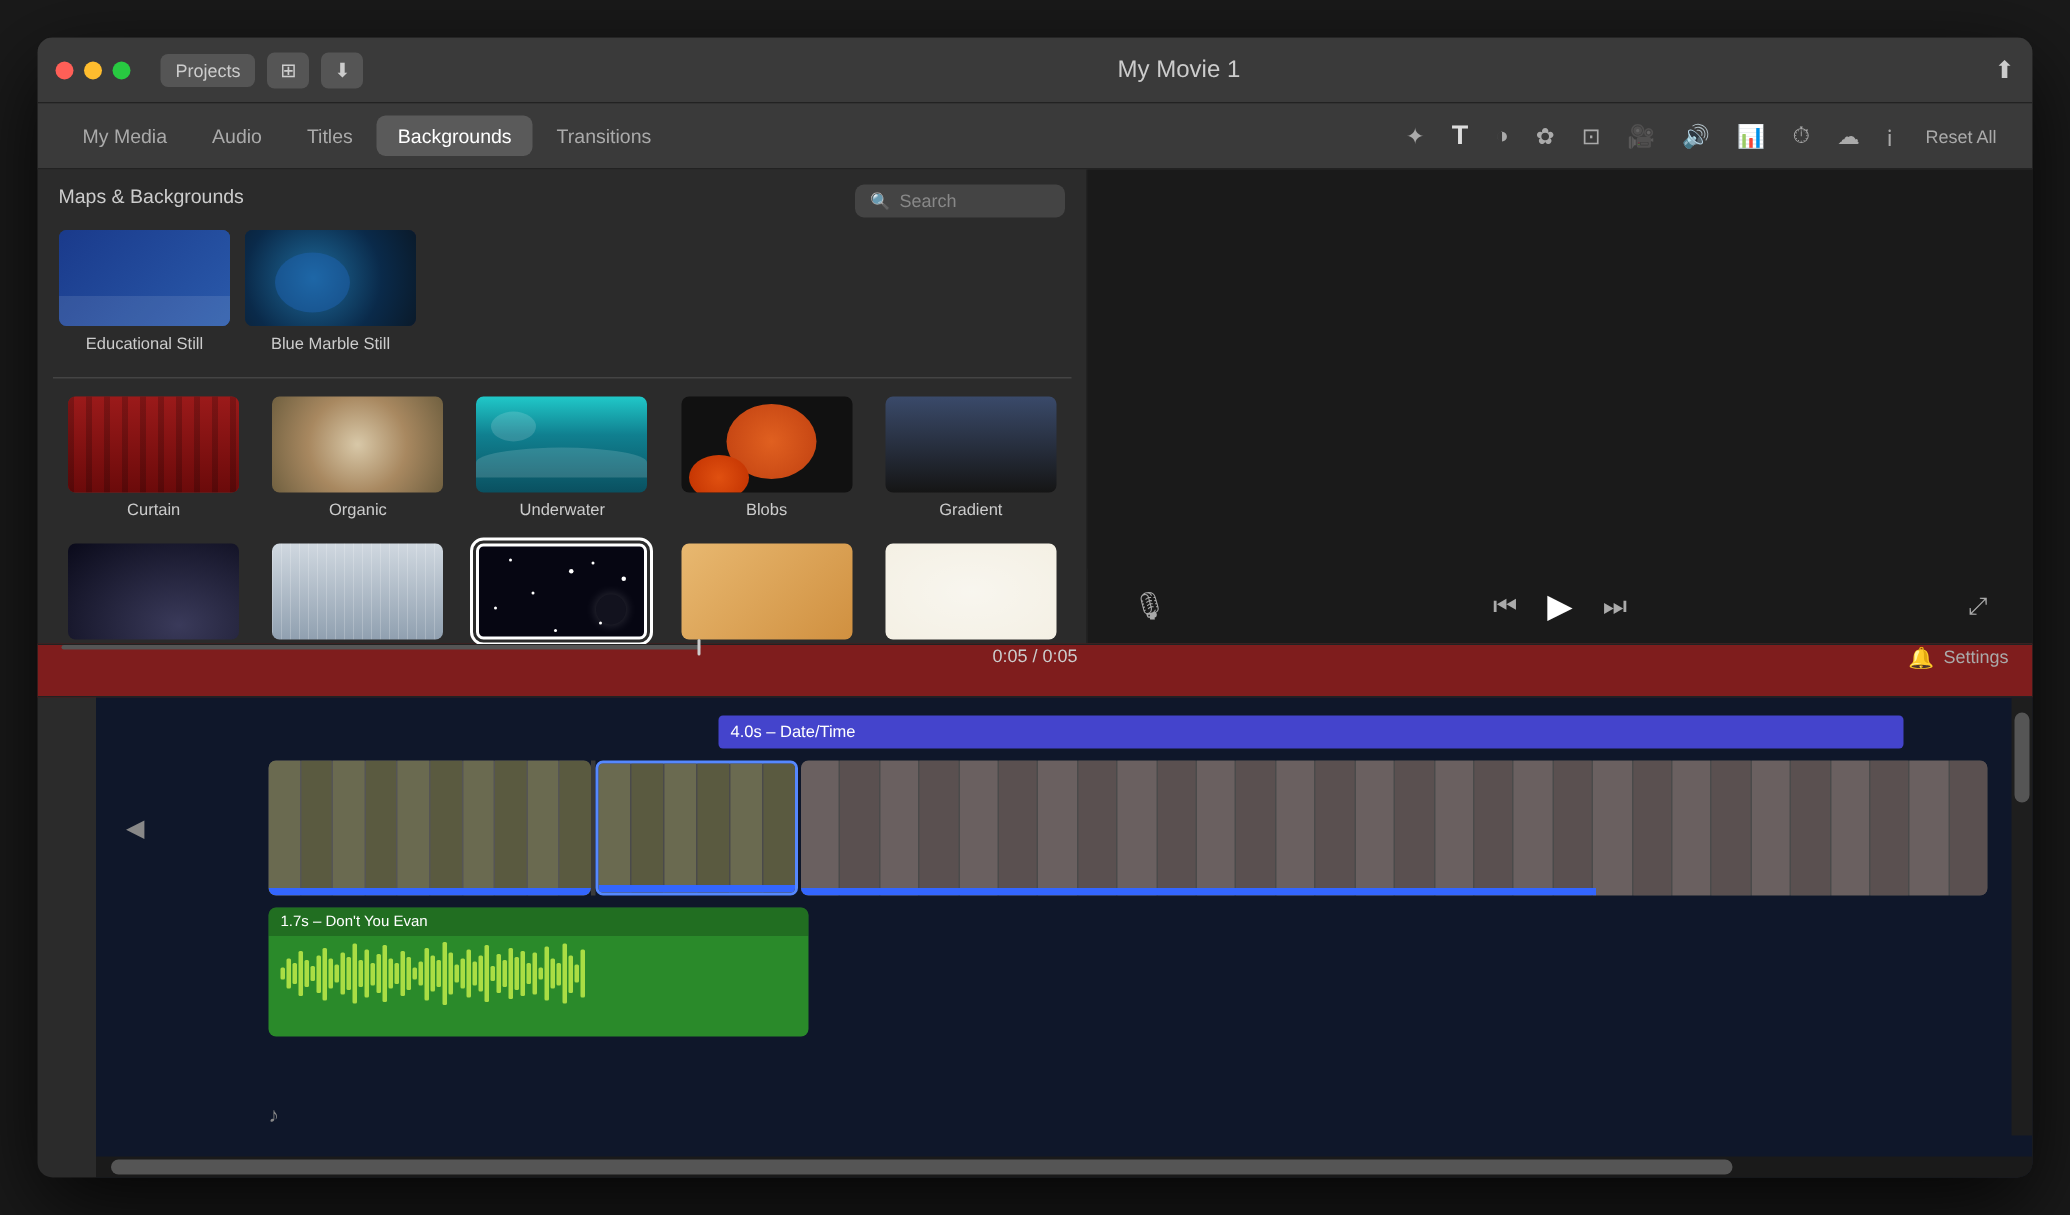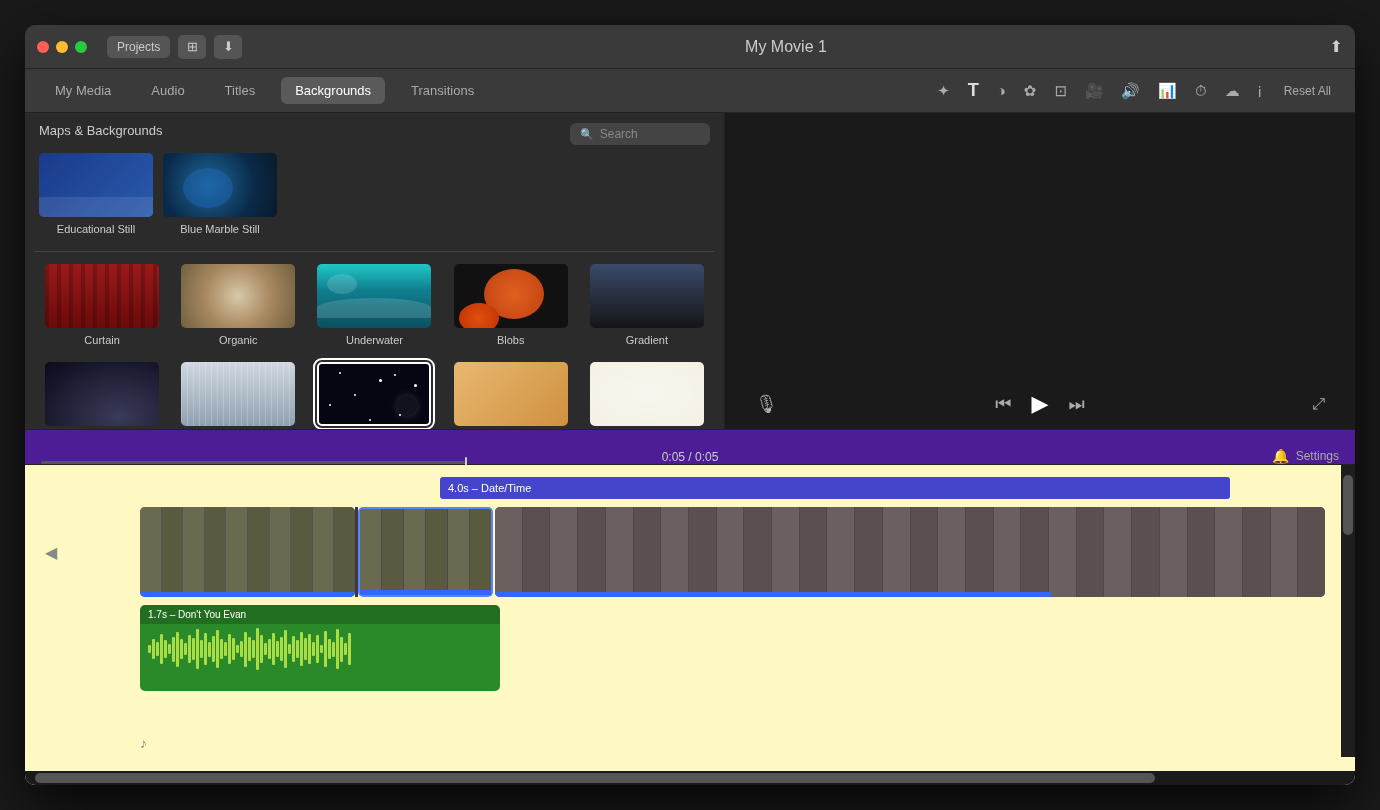--- a/index.html
+++ b/index.html
@@ -97,21 +97,21 @@
       background: #3a3a3a;
       display: flex;
       align-items: center;
       padding: 0 16px;
       border-bottom: 1px solid #222;
       flex-shrink: 0;
       gap: 4px;
     }
     .toolbar-nav {
       display: flex;
-      gap: 12px;
+      gap: 2px;
       flex: 1;
     }
     .toolbar-tab {
       background: none;
       border: none;
       color: #aaa;
       padding: 6px 14px;
       border-radius: 6px;
       font-size: 13px;
       cursor: pointer;
@@ -317,24 +317,24 @@
     .preview-fullscreen {
       color: #aaa;
       font-size: 16px;
       position: absolute;
       right: 30px;
       cursor: pointer;
     }
     
     .time-bar {
       height: 36px;
-      background: #4c1d95;
+      background: #7f1d1d;
       width: 100%;
       display: flex;
-      align-items: flex-end;
+      align-items: flex-start;
       padding: 0 16px;
       gap: 10px;
       border-top: 1px solid #222;
       border-bottom: 1px solid #222;
     }
     .time-display {
       color: #ccc;
       font-size: 12px;
       flex: 1;
       text-align: center;
@@ -345,25 +345,26 @@
       background: none;
       border: none;
       cursor: pointer;
       display: flex;
       align-items: center;
       gap: 4px;
     }
     
     .timeline-area {
       height: 320px;
-      background: #fef9c3;
+      background: #0f172a;
       display: flex;
       flex-direction: column;
       flex-shrink: 0;
       position: relative;
+      margin-left: 39px;
     }
     .timeline-content {
       flex: 1;
       padding: 10px 16px;
       position: relative;
       overflow: hidden;
     }
     
     .title-overlay-bar {
       position: absolute;

